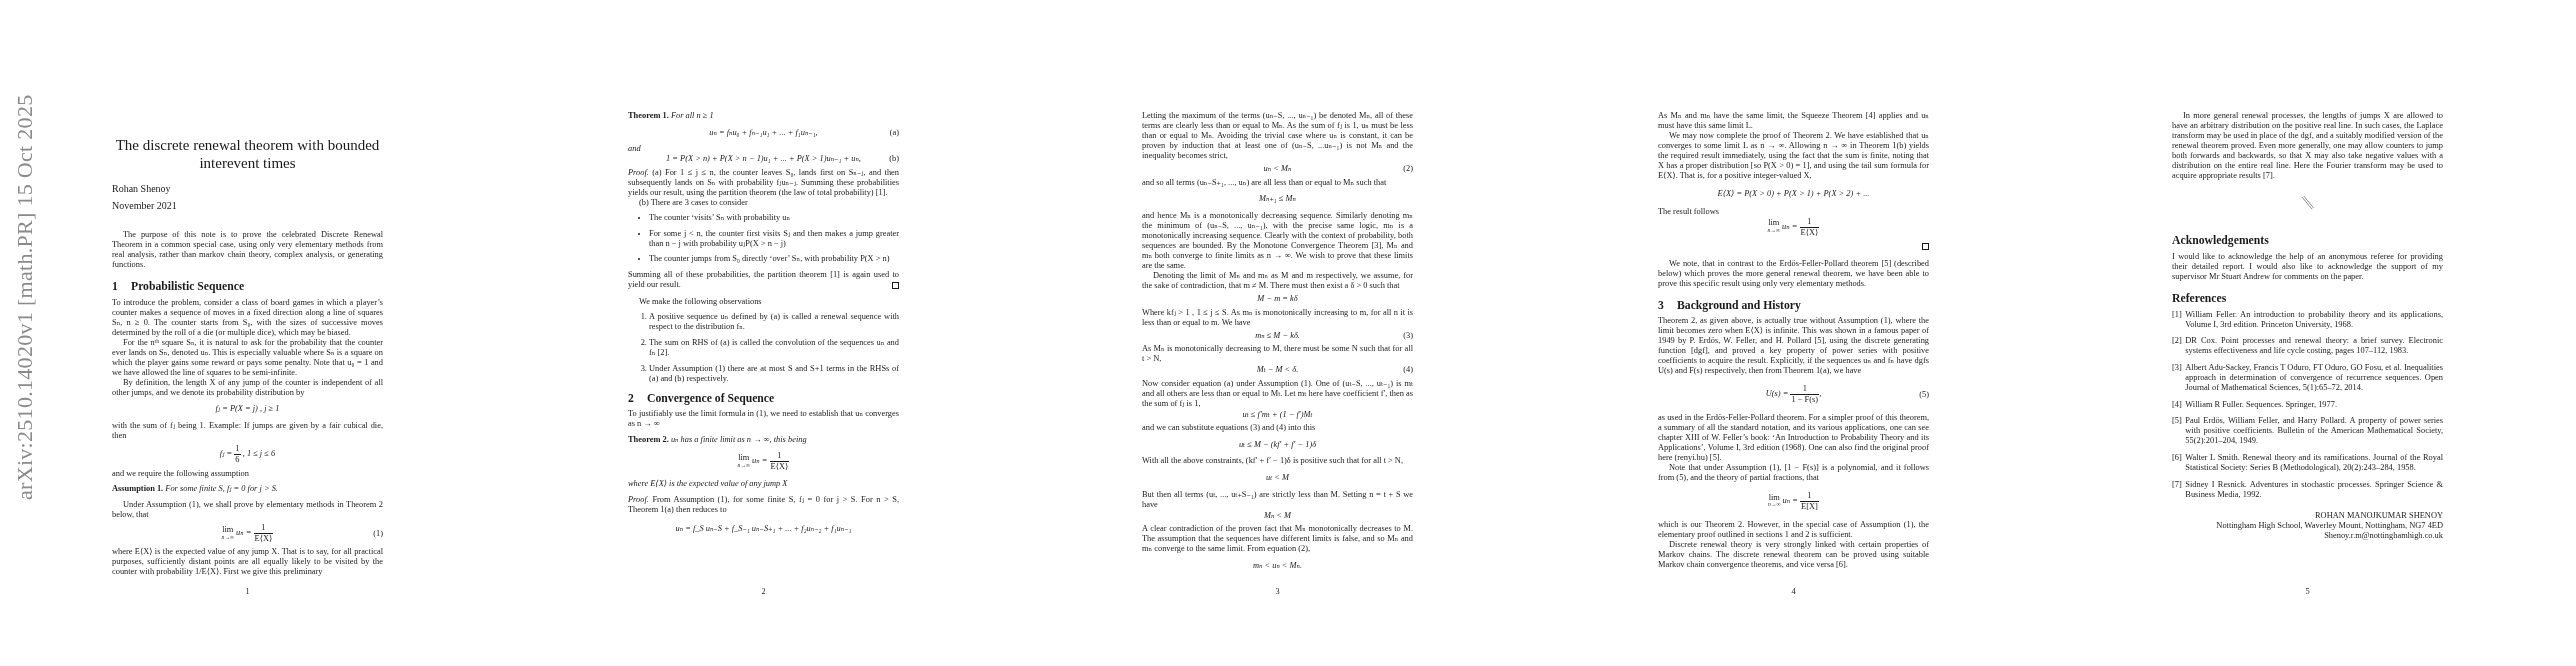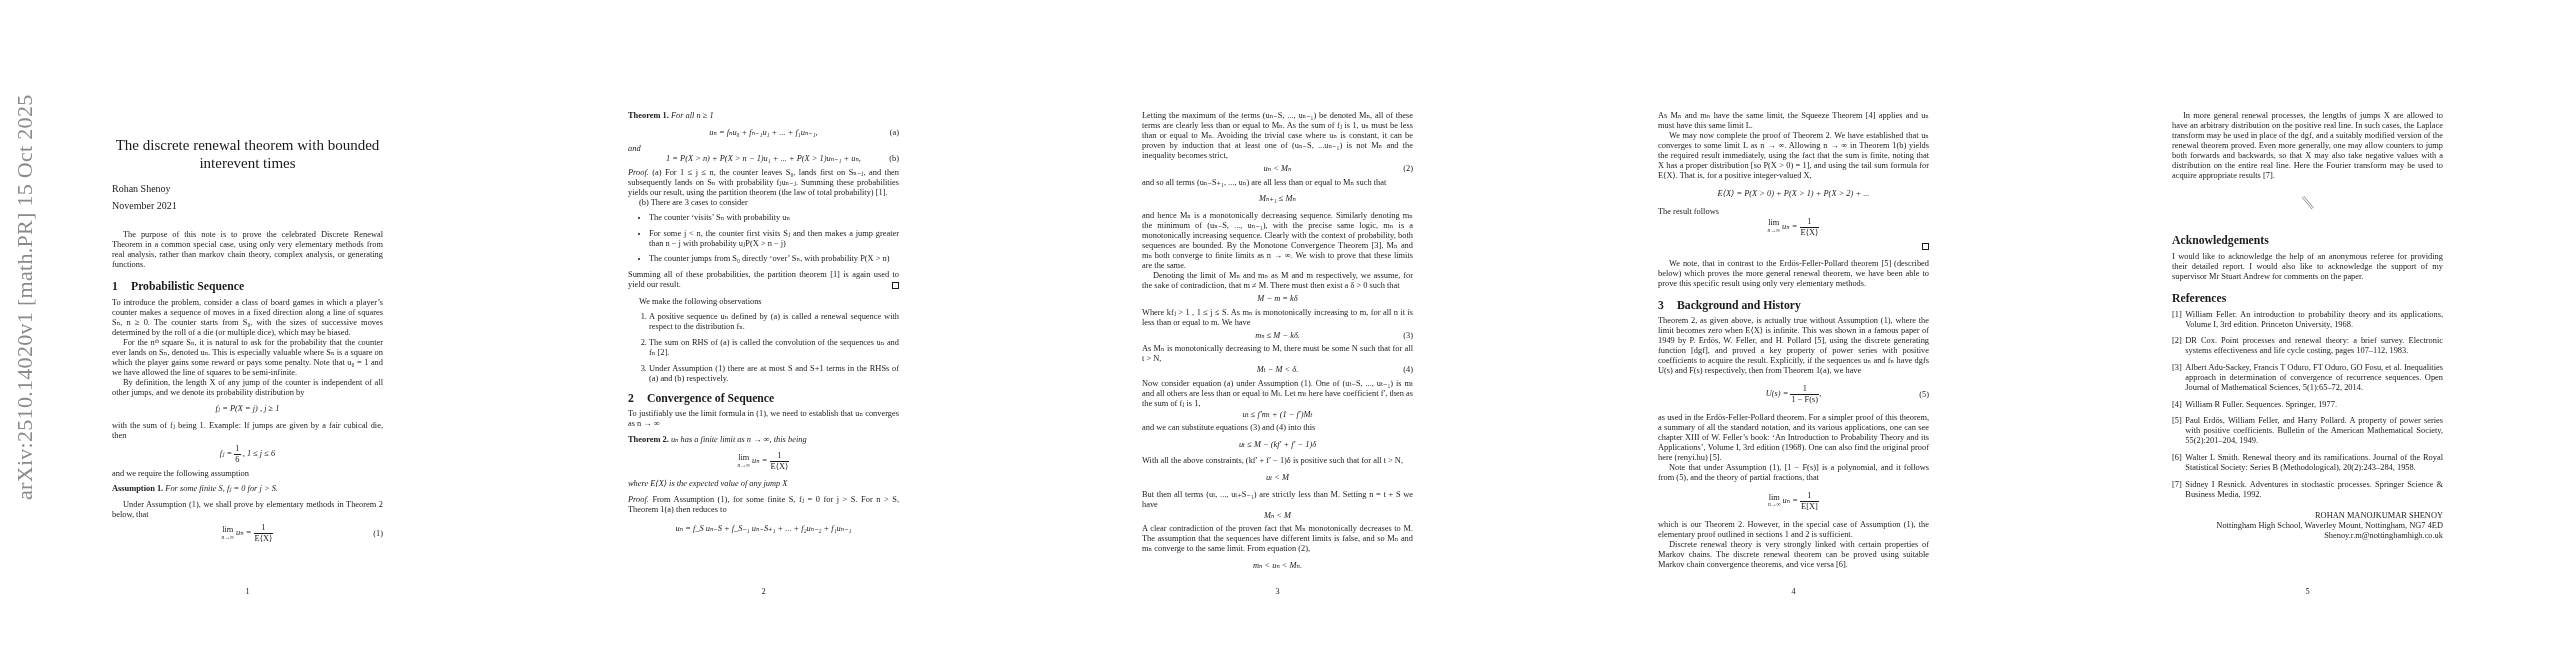--- a/index.html
+++ b/index.html
@@ -61,20 +61,21 @@
     </div>
     <p>and we require the following assumption</p>
     <p style="margin-top:5.6px;"><span class="thm-head">Assumption 1.</span> <span class="it">For some finite S, fⱼ = 0 for j &gt; S.</span></p>
     <p class="ind" style="margin-top:5.6px;">Under Assumption (1), we shall prove by elementary methods in Theorem 2 below, that</p>
     <div class="eq">
       <span class="lim"><span>lim</span><span class="sub">n→∞</span></span>
       <span>uₙ =</span>
       <span class="frac"><span class="num">1</span><span class="den">E⟨X⟩</span></span>
       <span class="tag" style="top:5.6px;">(1)</span>
     </div>
+    <p>where E⟨X⟩ is the expected value of any jump X. That is to say, for all practical purposes, sufficiently distant points are all equally likely to be visited by the counter with probability 1/E⟨X⟩. First we give this preliminary</p>
   </div>
   <div class="pnum" style="left:112px;">1</div>
 </div>
 
 <div class="page" style="left:515px;">
   <div class="col" style="left:113px;">
     <p><span class="thm-head">Theorem 1.</span> <span class="it">For all n ≥ 1</span></p>
     <div class="eq gap"><span>uₙ = fₙu₀ + fₙ₋₁u₁ + ... + f₁uₙ₋₁,</span><span class="tag">(a)</span></div>
     <p class="it">and</p>
     <div class="eq" style="margin-top:0;"><span>1 = P(X &gt; n) + P(X &gt; n − 1)u₁ + ... + P(X &gt; 1)uₙ₋₁ + uₙ,</span><span class="tag">(b)</span></div>

